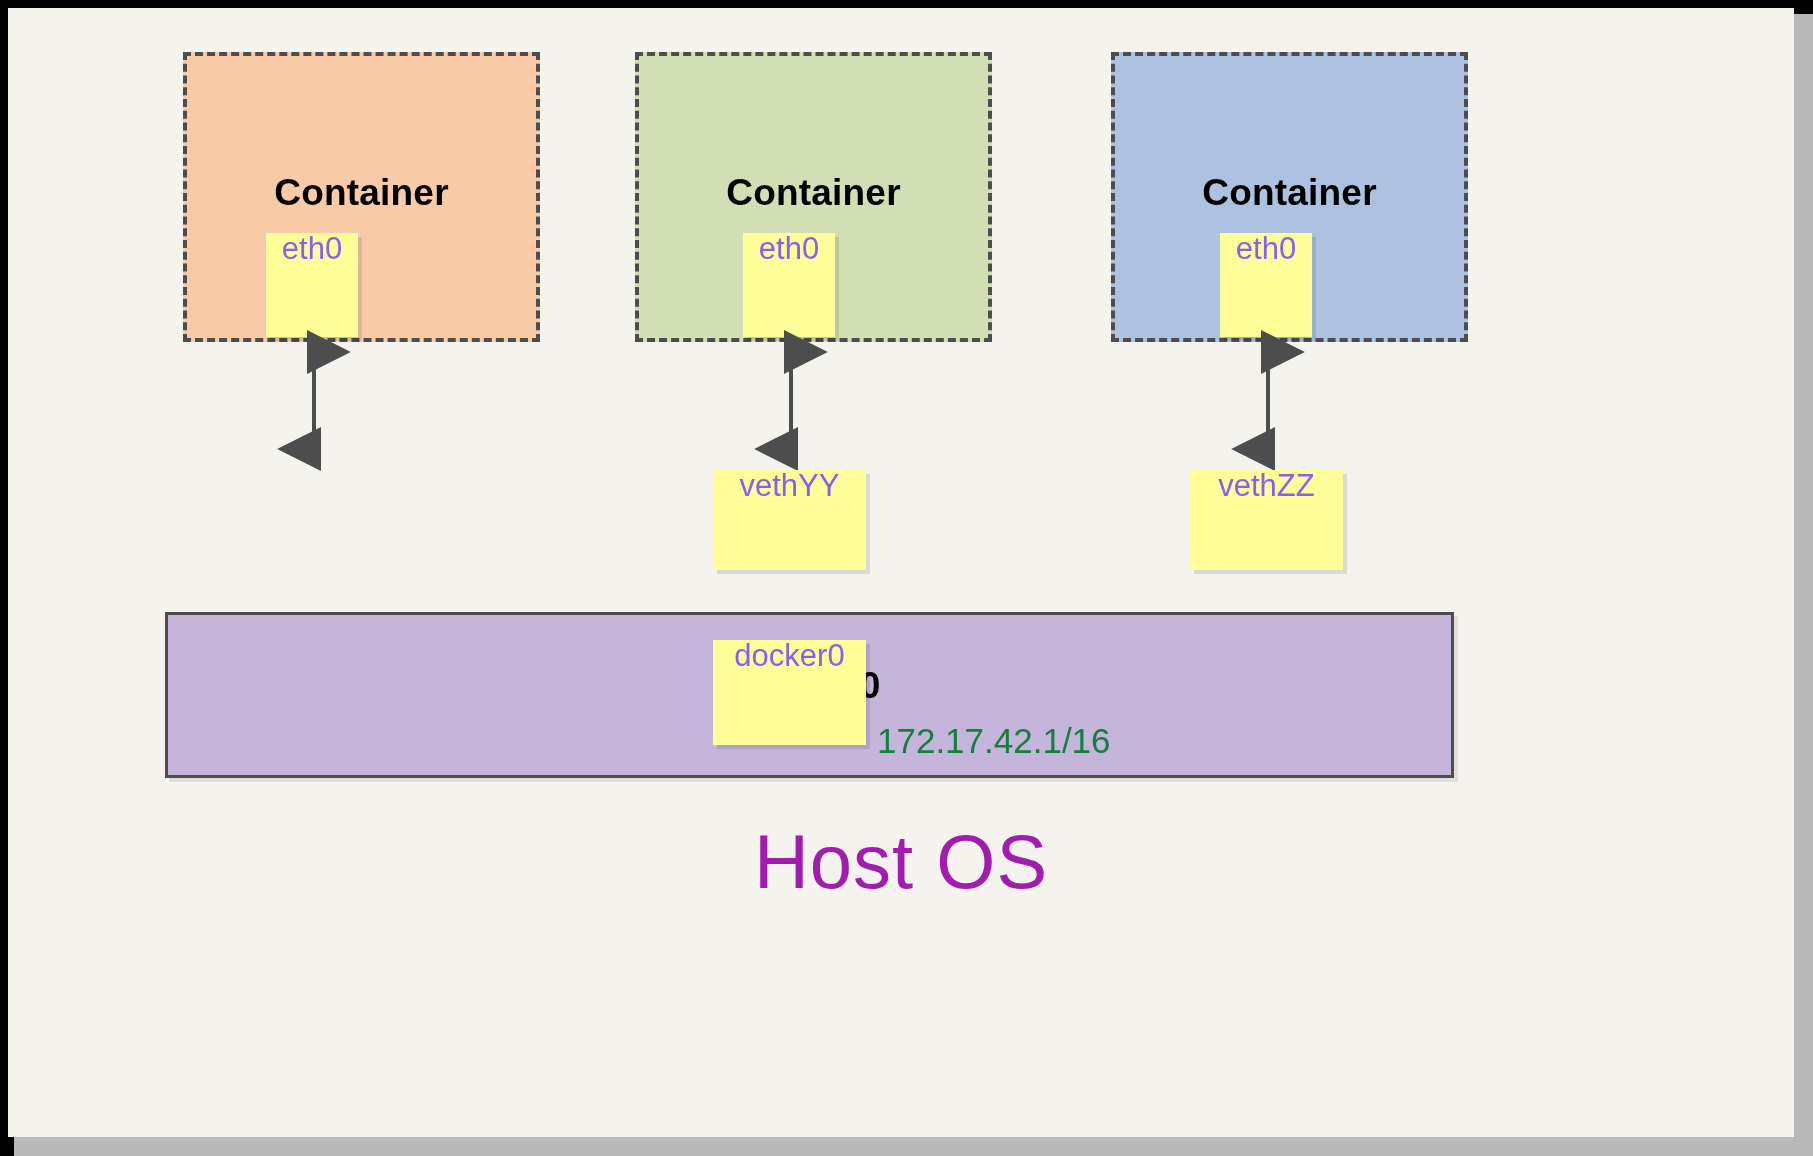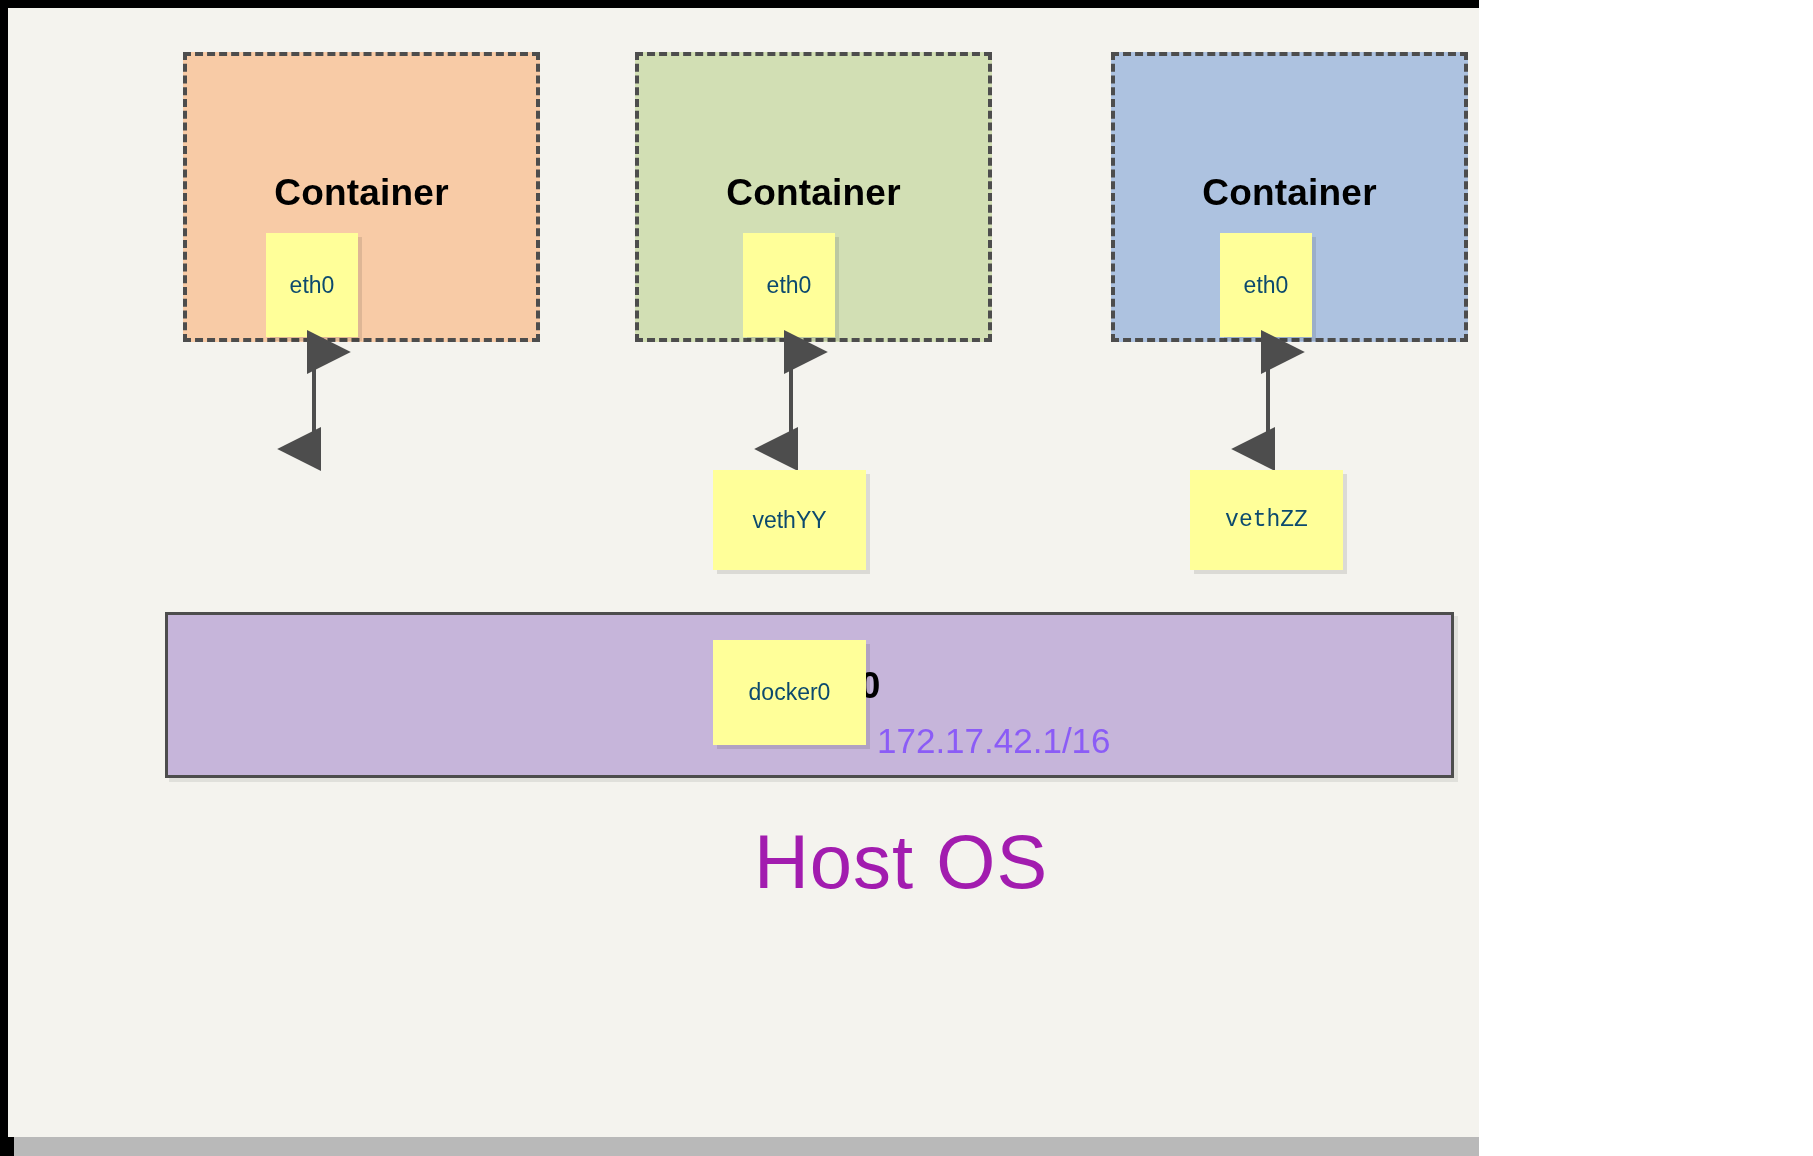--- a/index.html
+++ b/index.html
@@ -4,21 +4,21 @@
 <title>Docker Networking Diagram</title>
 <style>
   html,body{margin:0;padding:0;background:#ffffff;}
   body{
     font-family:"Liberation Sans", sans-serif;
     -webkit-font-smoothing:antialiased;
   }
 
   #canvas{
     position:relative;
-    width:1479px;
+    width:1813px;
     height:1156px;
     overflow:hidden;
     background:#000000;
   }
 
   
   #frame-shadow{
     position:absolute;
     left:14px; top:14px;
     width:1799px; height:1142px;
@@ -46,24 +46,23 @@
     color:#000000;
     letter-spacing:.2px;
   }
 
   
   .ybox{
     position:absolute;
     background:#ffff99;
     box-sizing:border-box;
     display:flex;
-    align-items:center;
     justify-content:center;
-    font-size:23px;
-    color:#0c4a6e;
+    font-size:31px;
+    color:#8b5cf6;
     box-shadow:4px 4px 0 rgba(0,0,0,.10);
     line-height:1;
   }
 
   
   #bridge-bar{
     position:absolute;
     background:#c6b5da;
     border:3px solid #4d4d4d;
     box-sizing:border-box;
@@ -77,21 +76,21 @@
     color:#000;
   }
 
   
   .arrow-svg{position:absolute;overflow:visible;}
 
   
   .ip-label{
     position:absolute;
     font-size:35px;
-    color:#8b5cf6;
+    color:#15803d;
     white-space:nowrap;
   }
   #host-os-label{
     position:absolute;
     left:0; right:0;
     text-align:center;
     font-size:76px;
     font-weight:300;
     color:#a21caf;
     letter-spacing:1px;
@@ -163,21 +162,21 @@
       <line x1="18" y1="14" x2="18" y2="111" stroke="#4d4d4d" stroke-width="4" marker-start="url(#ahead-up-3)" marker-end="url(#ahead-dn-3)"></line>
     </svg>
 
     <div id="bridge-bar" style="left:157px; top:604px; width:1289px; height:166px;">
       <div id="bridge-title" style="left:0; right:0; top:50px;">docker0</div>
     </div>
 
     <div class="ybox" style="left:705px; top:462px; width:153px; height:100px;">
       <span>vethYY</span>
     </div>
-    <div class="ybox" style="left:1182px; top:462px; width:153px; height:100px;font-family:Liberation Mono, monospace;">
+    <div class="ybox" style="left:1182px; top:462px; width:153px; height:100px;">
       <span>vethZZ</span>
     </div>
 
     <div class="ybox" style="left:705px; top:632px; width:153px; height:105px;">
       <span>docker0</span>
     </div>
 
     <div class="ip-label" style="left:869px; top:713px;">172.17.42.1/16</div>
 
     <div id="host-os-label" style="top:810px;">Host OS</div>

